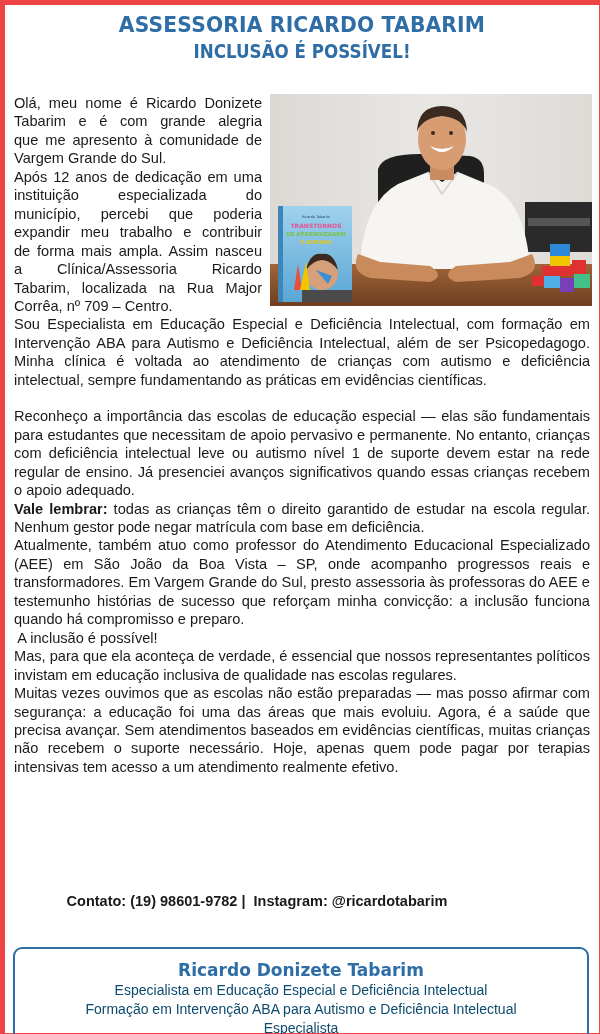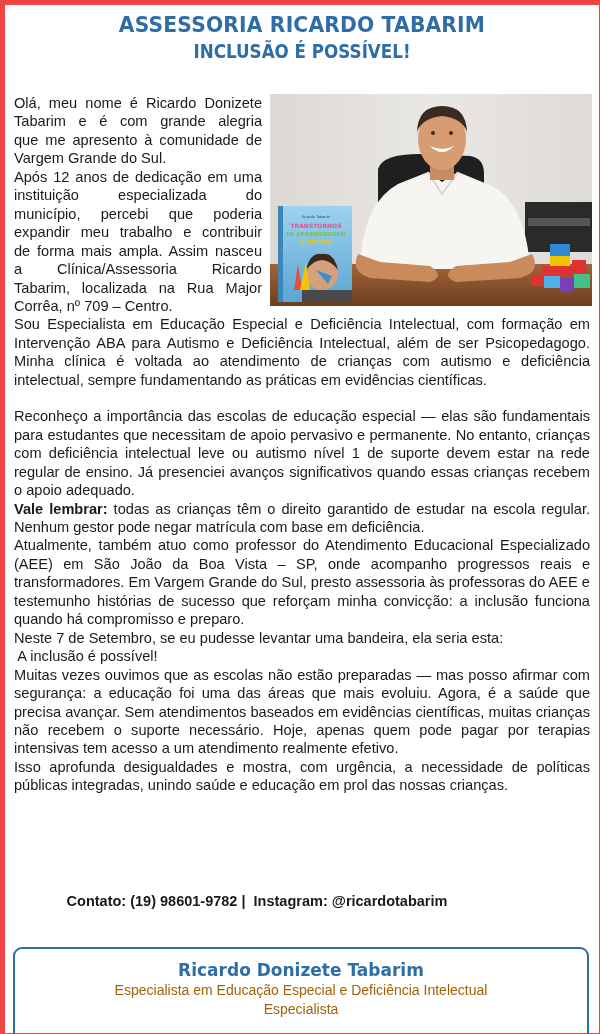--- a/index.html
+++ b/index.html
@@ -40,21 +40,21 @@
   }
   .footer-box {
     position: absolute; left: 8px; top: 918px; width: 572px; height: 102px;
     border: 2px solid #2e6da6; border-radius: 9px; text-align: center; margin-top: 24px;
   }
   .footer-name {
     font-family: "DejaVu Sans", sans-serif; font-weight: bold; color: #2e6da6;
     font-size: 17px; margin-top: 10px; line-height: 22px;
   }
   .footer-line {
-    font-family: "Liberation Sans", sans-serif; font-size: 14px; color: #a16207; line-height: 19px;
+    font-family: "Liberation Sans", sans-serif; font-size: 14px; color: #0c4a6e; line-height: 19px;
   }
 </style>
 </head>
 <body>
 
 <div class="frame">
 
   <div class="header">
     <span class="title1">ASSESSORIA RICARDO TABARIM</span>
     <span class="title2">INCLUSÃO É POSSÍVEL!</span>
@@ -142,33 +142,33 @@
       <p class="last">Corrêa, nº 709 – Centro.</p>
     </div>
 
     <p>Sou Especialista em Educação Especial e Deficiência Intelectual, com formação em Intervenção ABA para Autismo e Deficiência Intelectual, além de ser Psicopedagogo. Minha clínica é voltada ao atendimento de crianças com autismo e deficiência intelectual, sempre fundamentando as práticas em evidências científicas.</p>
 
     <div class="spacer"></div>
 
     <p>Reconheço a importância das escolas de educação especial — elas são fundamentais para estudantes que necessitam de apoio pervasivo e permanente. No entanto, crianças com deficiência intelectual leve ou autismo nível 1 de suporte devem estar na rede regular de ensino. Já presenciei avanços significativos quando essas crianças recebem o apoio adequado.</p>
     <p><b class="inline-bold">Vale lembrar:</b><span> todas as crianças têm o direito garantido de estudar na escola regular. Nenhum gestor pode negar matrícula com base em deficiência.</span></p>
     <p>Atualmente, também atuo como professor do Atendimento Educacional Especializado (AEE) em São João da Boa Vista – SP, onde acompanho progressos reais e transformadores. Em Vargem Grande do Sul, presto assessoria às professoras do AEE e testemunho histórias de sucesso que reforçam minha convicção: a inclusão funciona quando há compromisso e preparo.</p>
-    <p>Neste 7 de Setembro, se eu pudesse levantar uma bandeira, ela seria esta:</p>
     <p style="white-space:pre;"> A inclusão é possível!</p>
+    <p>Mas, para que ela aconteça de verdade, é essencial que nossos representantes políticos invistam em educação inclusiva de qualidade nas escolas regulares.</p>
     <p>Muitas vezes ouvimos que as escolas não estão preparadas — mas posso afirmar com segurança: a educação foi uma das áreas que mais evoluiu. Agora, é a saúde que precisa avançar. Sem atendimentos baseados em evidências científicas, muitas crianças não recebem o suporte necessário. Hoje, apenas quem pode pagar por terapias intensivas tem acesso a um atendimento realmente efetivo.</p>
-    <p>Isso aprofunda desigualdades e mostra, com urgência, a necessidade de políticas públicas integradas, unindo saúde e educação em prol das nossas crianças.</p>
   </div>
 
   <div class="contact">
     <span>Contato:</span>
     <span>(19) 98601-9782</span>
     <span>|</span>&nbsp;
     <span>Instagram:</span>
     <span>@ricardotabarim</span>
   </div>
 
   <div class="footer-box">
     <div class="footer-name">Ricardo Donizete Tabarim</div>
     <div class="footer-line">Especialista em Educação Especial e Deficiência Intelectual</div>
+    <div class="footer-line">Formação em Intervenção ABA para Autismo e Deficiência Intelectual</div>
     <div class="footer-line">Especialista</div>
   </div>
 
 </div>
 
 </body></html>

